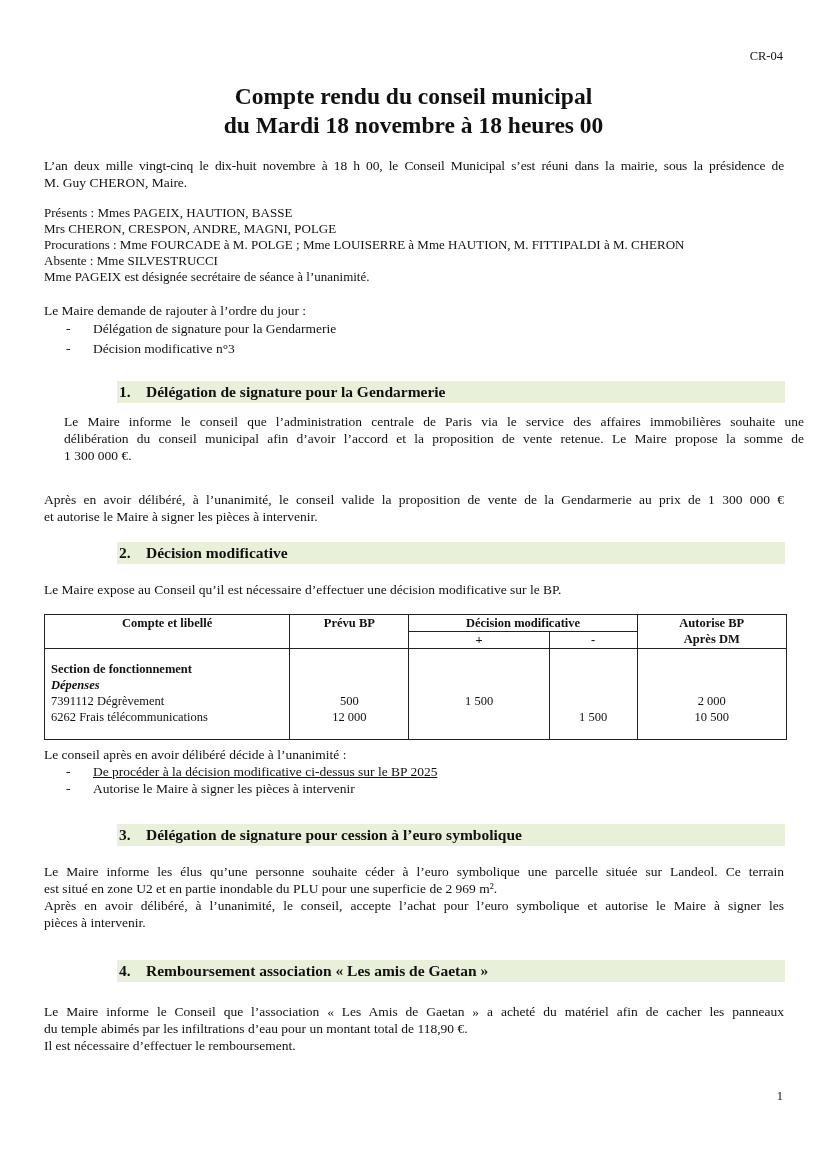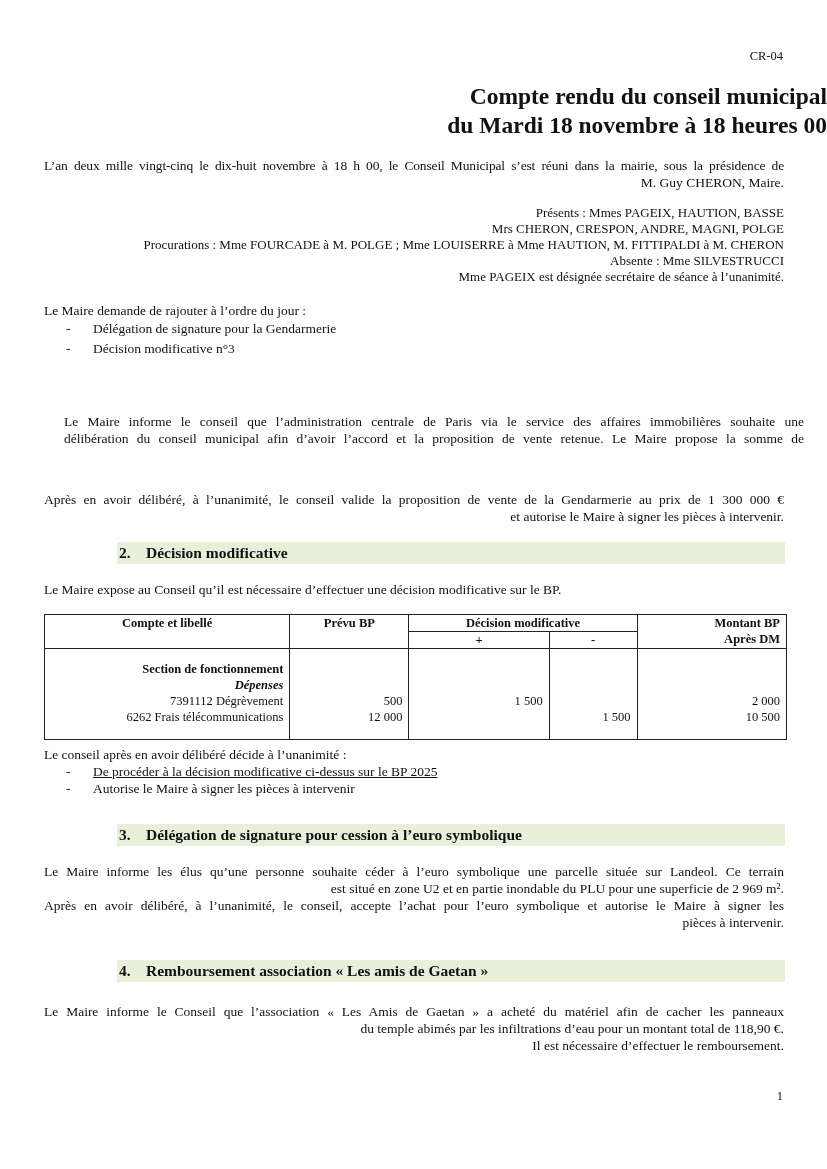--- a/index.html
+++ b/index.html
@@ -5,21 +5,21 @@
   html, body { margin: 0; padding: 0; background: #ffffff; }
   body { width: 827px; height: 1169px; position: relative; overflow: hidden;
          font-family: "Liberation Serif", "DejaVu Serif", serif; color: #111; }
   .page { position: absolute; left: 0; top: 0; width: 827px; height: 1169px; }
   .ref { position: absolute; right: 44px; top: 49px; font-size: 12.5px; }
   .title { position: absolute; left: 0; width: 827px; text-align: center; top: 82px;
            font-weight: bold; font-size: 23.5px; line-height: 29px; }
   .p { position: absolute; left: 44px; width: 740px; font-size: 13.5px; line-height: 17px;
        text-align: justify; }
   .p.tight { line-height: 16px; }
-  .line { display: block; white-space: nowrap; text-align: right; }
+  .line { display: block; white-space: nowrap; }
   .bul { position: absolute; left: 66px; font-size: 13.5px; line-height: 20px; }
   .bul .dash { display: inline-block; width: 27px; }
   .heading { position: absolute; left: 117px; width: 668px; height: 22px; background: #e9f0da;
              font-weight: bold; font-size: 15.5px; line-height: 22px; }
   .heading .num { display: inline-block; width: 27px; padding-left: 2px; }
   table.dm { position: absolute; left: 44px; top: 614px; width: 743px; border-collapse: collapse;
              font-size: 12.5px; }
   table.dm td, table.dm th { border: 1px solid #222; padding: 0 6px; vertical-align: top; }
   table.dm th { font-weight: bold; text-align: center; line-height: 16px; }
   table.dm .body td { height: 78px; line-height: 16px; padding-top: 12px; margin-top: 27px; }
@@ -50,23 +50,27 @@
     <span class="line">Mrs CHERON, CRESPON, ANDRE, MAGNI, POLGE</span>
     <span class="line">Procurations : Mme FOURCADE à M. POLGE ; Mme LOUISERRE à Mme HAUTION, M. FITTIPALDI à M. CHERON</span>
     <span class="line">Absente : Mme SILVESTRUCCI</span>
     <span class="line">Mme PAGEIX est désignée secrétaire de séance à l’unanimité.</span>
   </div>
 
   <div class="p" style="top:302px;">Le Maire demande de rajouter à l’ordre du jour :</div>
   <div class="bul" style="top:319px;"><span class="dash">-</span><span>Délégation de signature pour la Gendarmerie</span></div>
   <div class="bul" style="top:339px;"><span class="dash">-</span><span>Décision modificative n°3</span></div>
 
+  <div class="heading" style="top:381px;">
+    <span class="num">1.</span><span>Délégation de signature pour la Gendarmerie</span>
+  </div>
   <div class="p" style="top:413px;margin-left:20px;">
     <span class="line" style="text-align-last:justify;">Le Maire informe le conseil que l’administration centrale de Paris via le service des affaires immobilières souhaite une</span>
     <span class="line" style="text-align-last:justify;">délibération du conseil municipal afin d’avoir l’accord et la proposition de vente retenue. Le Maire propose la somme de</span>
+    <span class="line">1 300 000 €.</span>
   </div>
   <div class="p" style="top:473px;margin-top:18px;">
     <span class="line" style="text-align-last:justify;">Après en avoir délibéré, à l’unanimité, le conseil valide la proposition de vente de la Gendarmerie au prix de 1 300 000 €</span>
     <span class="line">et autorise le Maire à signer les pièces à intervenir.</span>
   </div>
 
   <div class="heading" style="top:542px;">
     <span class="num">2.</span><span>Décision modificative</span>
   </div>
   <div class="p" style="top:581px;">Le Maire expose au Conseil qu’il est nécessaire d’effectuer une décision modificative sur le BP.</div>
@@ -78,21 +82,21 @@
         <col style="width:139px">
         <col style="width:87px">
         <col style="width:148px">
     </colgroup>
     <tbody>
         <tr>
       <th rowspan="2" style="height:32px;">Compte et libellé</th>
       <th rowspan="2">Prévu BP</th>
       <th colspan="2">Décision modificative</th>
       <th rowspan="2">
-        <span class="line">Montant BP</span>
+        <span class="line">Autorise BP</span>
         <span class="line">Après DM</span>
       </th>
     </tr>
     <tr>
       <th>+</th>
       <th>-</th>
     </tr>
     <tr class="body">
       <td>
         <span class="line bold">Section de fonctionnement</span>

